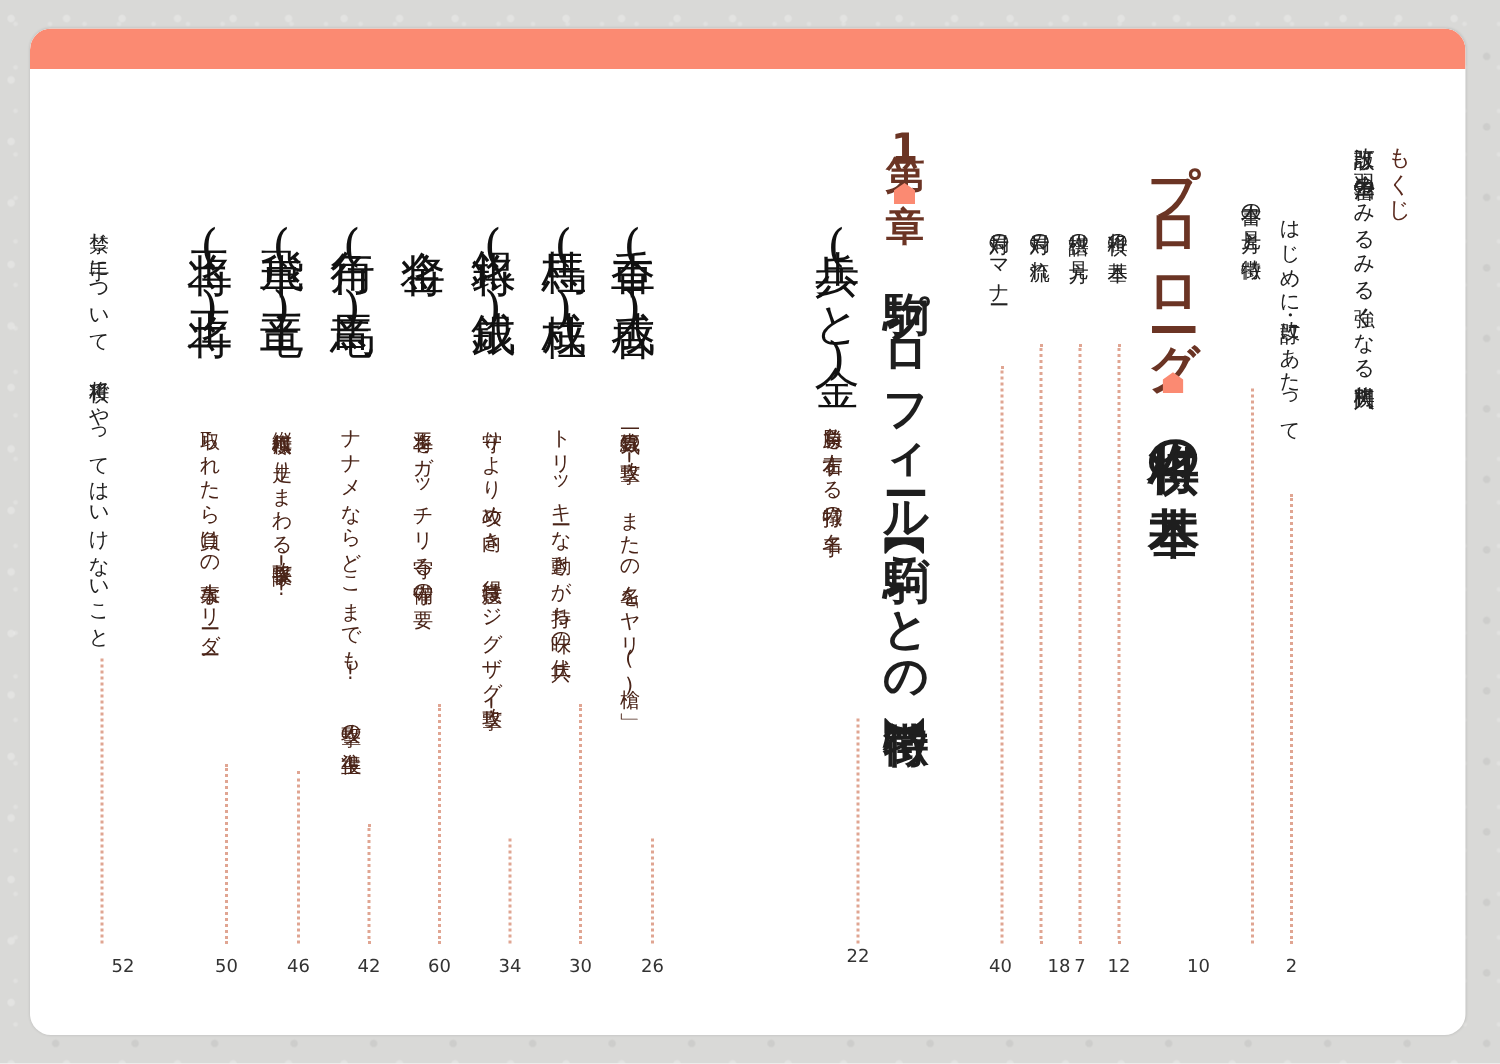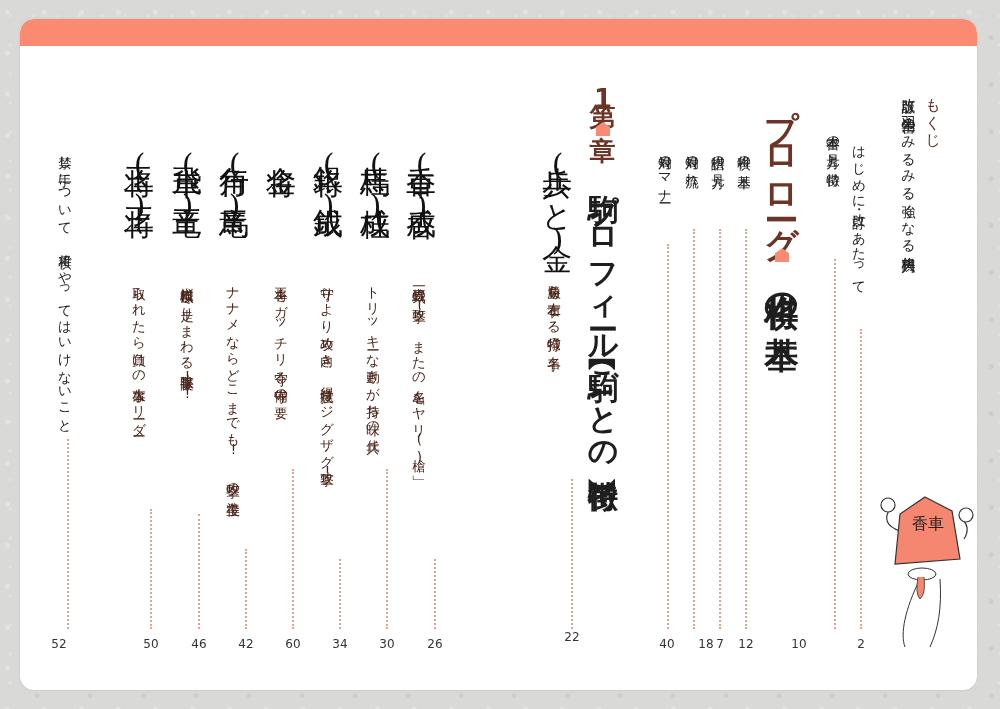--- a/index.html
+++ b/index.html
@@ -126,29 +126,15 @@
   <div class="leader" style="left:178px; top:495px; height:115px;"></div>
   <div class="pnum" style="left:164px; top:618px;">46</div>
 
   <div class="col piece-name" style="left:104px; top:124px;">玉将(王将)</div>
   <div class="col piece-desc" style="left:112px; top:258px;"><span>取られたら負けの大事なリーダー</span></div>
   <div class="leader" style="left:130px; top:490px; height:120px;"></div>
   <div class="pnum" style="left:116px; top:618px;">50</div>
 
   <div class="col piece-desc dark" style="left:38px; top:126px;"><span>禁じ手について　将棋でやってはいけないこと</span></div>
   <div class="leader" style="left:47px; top:420px; height:190px;"></div>
-  <div class="pnum" style="left:24px; top:618px;">52</div>
+  <div class="pnum" style="left:47px; top:618px;">52</div>
 
-  <div class="mascot">
-    <svg width="130" height="180" viewBox="0 0 130 180">
-      <path d="M60 110 C45 140 40 165 45 178" stroke="#333" fill="none" stroke-width="1"></path>
-      <path d="M80 110 C82 140 78 160 70 178" stroke="#333" fill="none" stroke-width="1"></path>
-      <path d="M30 40 Q20 55 40 62" stroke="#333" fill="none" stroke-width="1.2"></path>
-      <circle cx="28" cy="36" r="7" fill="#fff" stroke="#333" stroke-width="1.2"></circle>
-      <path d="M100 48 Q112 58 104 70" stroke="#333" fill="none" stroke-width="1.2"></path>
-      <circle cx="106" cy="46" r="7" fill="#fff" stroke="#333" stroke-width="1.2"></circle>
-      <polygon points="65,28 92,42 100,90 35,95 40,45" fill="#f58670" stroke="#333" stroke-width="1.2"></polygon>
-      <text x="68" y="60" font-size="16" text-anchor="middle" fill="#222" font-family="DejaVu Serif, serif">香車</text>
-      <ellipse cx="62" cy="105" rx="14" ry="6" fill="#fff" stroke="#333" stroke-width="1"></ellipse>
-      <path d="M58 108 Q55 125 60 130 Q66 125 64 108" fill="#f58670" stroke="#333" stroke-width="0.8"></path>
-    </svg>
-  </div>
 </div>
 
 </body></html>

